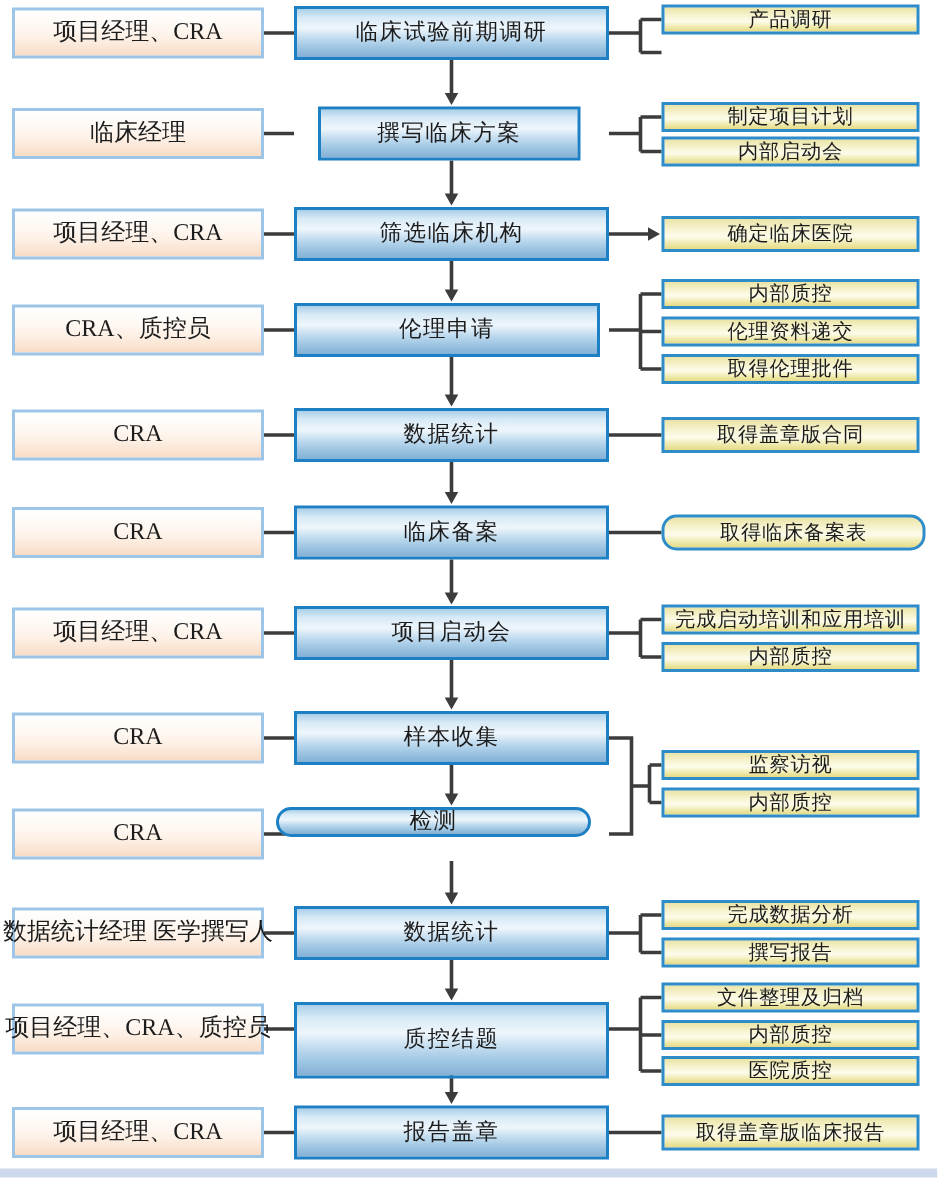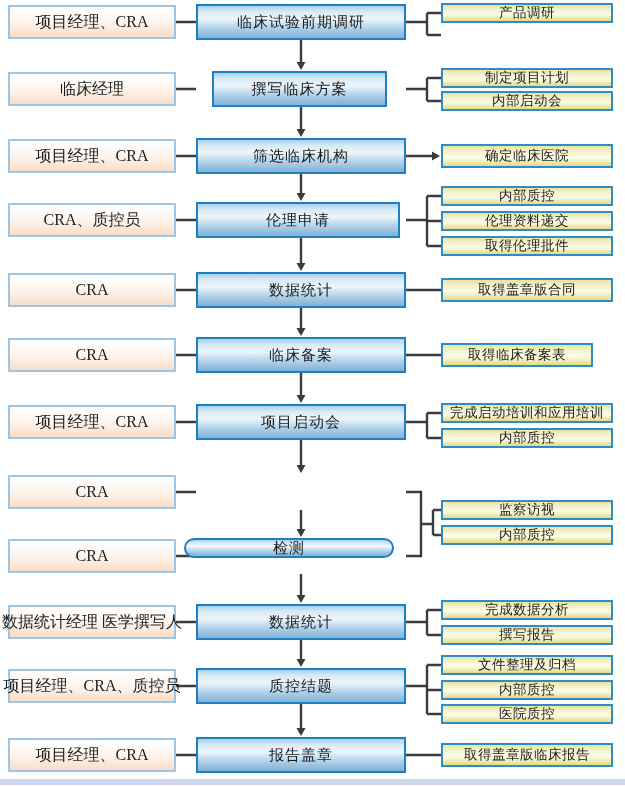--- a/index.html
+++ b/index.html
@@ -66,34 +66,35 @@
     <div class="fbox role" style="left: 8px; top: 203px; width: 168px; height: 34px;">CRA、质控员</div>
     <div class="fbox step" style="left: 196px; top: 202px; width: 204px; height: 36px;">伦理申请</div>
     <div class="fbox output" style="left: 441px; top: 186px; width: 172px; height: 20px;">内部质控</div>
     <div class="fbox output" style="left: 441px; top: 211px; width: 172px; height: 20px;">伦理资料递交</div>
     <div class="fbox output" style="left: 441px; top: 236px; width: 172px; height: 20px;">取得伦理批件</div>
     <div class="fbox role" style="left: 8px; top: 273px; width: 168px; height: 34px;">CRA</div>
     <div class="fbox step" style="left: 196px; top: 272px; width: 210px; height: 36px;">数据统计</div>
     <div class="fbox output" style="left: 441px; top: 278px; width: 172px; height: 24px;">取得盖章版合同</div>
     <div class="fbox role" style="left: 8px; top: 338px; width: 168px; height: 34px;">CRA</div>
     <div class="fbox step" style="left: 196px; top: 337px; width: 210px; height: 36px;">临床备案</div>
-    <div class="fbox output" style="left: 441px; top: 343px; width: 152px; height: 24px;">取得临床备案表</div>
+    <div class="fbox output" style="left: 441px; top: 343px; width: 176px; height: 24px; border-radius: 10px;">取得临床备案表</div>
     <div class="fbox role" style="left: 8px; top: 405px; width: 168px; height: 34px;">项目经理、CRA</div>
     <div class="fbox step" style="left: 196px; top: 404px; width: 210px; height: 36px;">项目启动会</div>
     <div class="fbox output" style="left: 441px; top: 403px; width: 172px; height: 20px;">完成启动培训和应用培训</div>
     <div class="fbox output" style="left: 441px; top: 428px; width: 172px; height: 20px;">内部质控</div>
     <div class="fbox role" style="left: 8px; top: 475px; width: 168px; height: 34px;">CRA</div>
+    <div class="fbox step" style="left: 196px; top: 474px; width: 210px; height: 36px;">样本收集</div>
     <div class="fbox role" style="left: 8px; top: 539px; width: 168px; height: 34px;">CRA</div>
     <div class="fbox step" style="left: 184px; top: 538px; width: 210px; height: 20px; border-radius: 11px;">检测</div>
     <div class="fbox role" style="left: 8px; top: 605px; width: 168px; height: 34px;">数据统计经理 医学撰写人</div>
     <div class="fbox step" style="left: 196px; top: 604px; width: 210px; height: 36px;">数据统计</div>
     <div class="fbox output" style="left: 441px; top: 600px; width: 172px; height: 20px;">完成数据分析</div>
     <div class="fbox output" style="left: 441px; top: 625px; width: 172px; height: 20px;">撰写报告</div>
     <div class="fbox role" style="left: 8px; top: 669px; width: 168px; height: 34px;">项目经理、CRA、质控员</div>
-    <div class="fbox step" style="left: 196px; top: 668px; width: 210px; height: 36px;">质控结题</div>
+    <div class="fbox step" style="left: 196px; top: 668px; width: 210px; height: 51px;">质控结题</div>
     <div class="fbox output" style="left: 441px; top: 655px; width: 172px; height: 20px;">文件整理及归档</div>
     <div class="fbox output" style="left: 441px; top: 680px; width: 172px; height: 20px;">内部质控</div>
     <div class="fbox output" style="left: 441px; top: 704px; width: 172px; height: 20px;">医院质控</div>
     <div class="fbox role" style="left: 8px; top: 738px; width: 168px; height: 34px;">项目经理、CRA</div>
     <div class="fbox step" style="left: 196px; top: 737px; width: 210px; height: 36px;">报告盖章</div>
     <div class="fbox output" style="left: 441px; top: 743px; width: 172px; height: 24px;">取得盖章版临床报告</div>
     <div class="fbox output" style="left: 441px; top: 500px; width: 172px; height: 20px;">监察访视</div>
     <div class="fbox output" style="left: 441px; top: 525px; width: 172px; height: 20px;">内部质控</div>
   </div>
 

